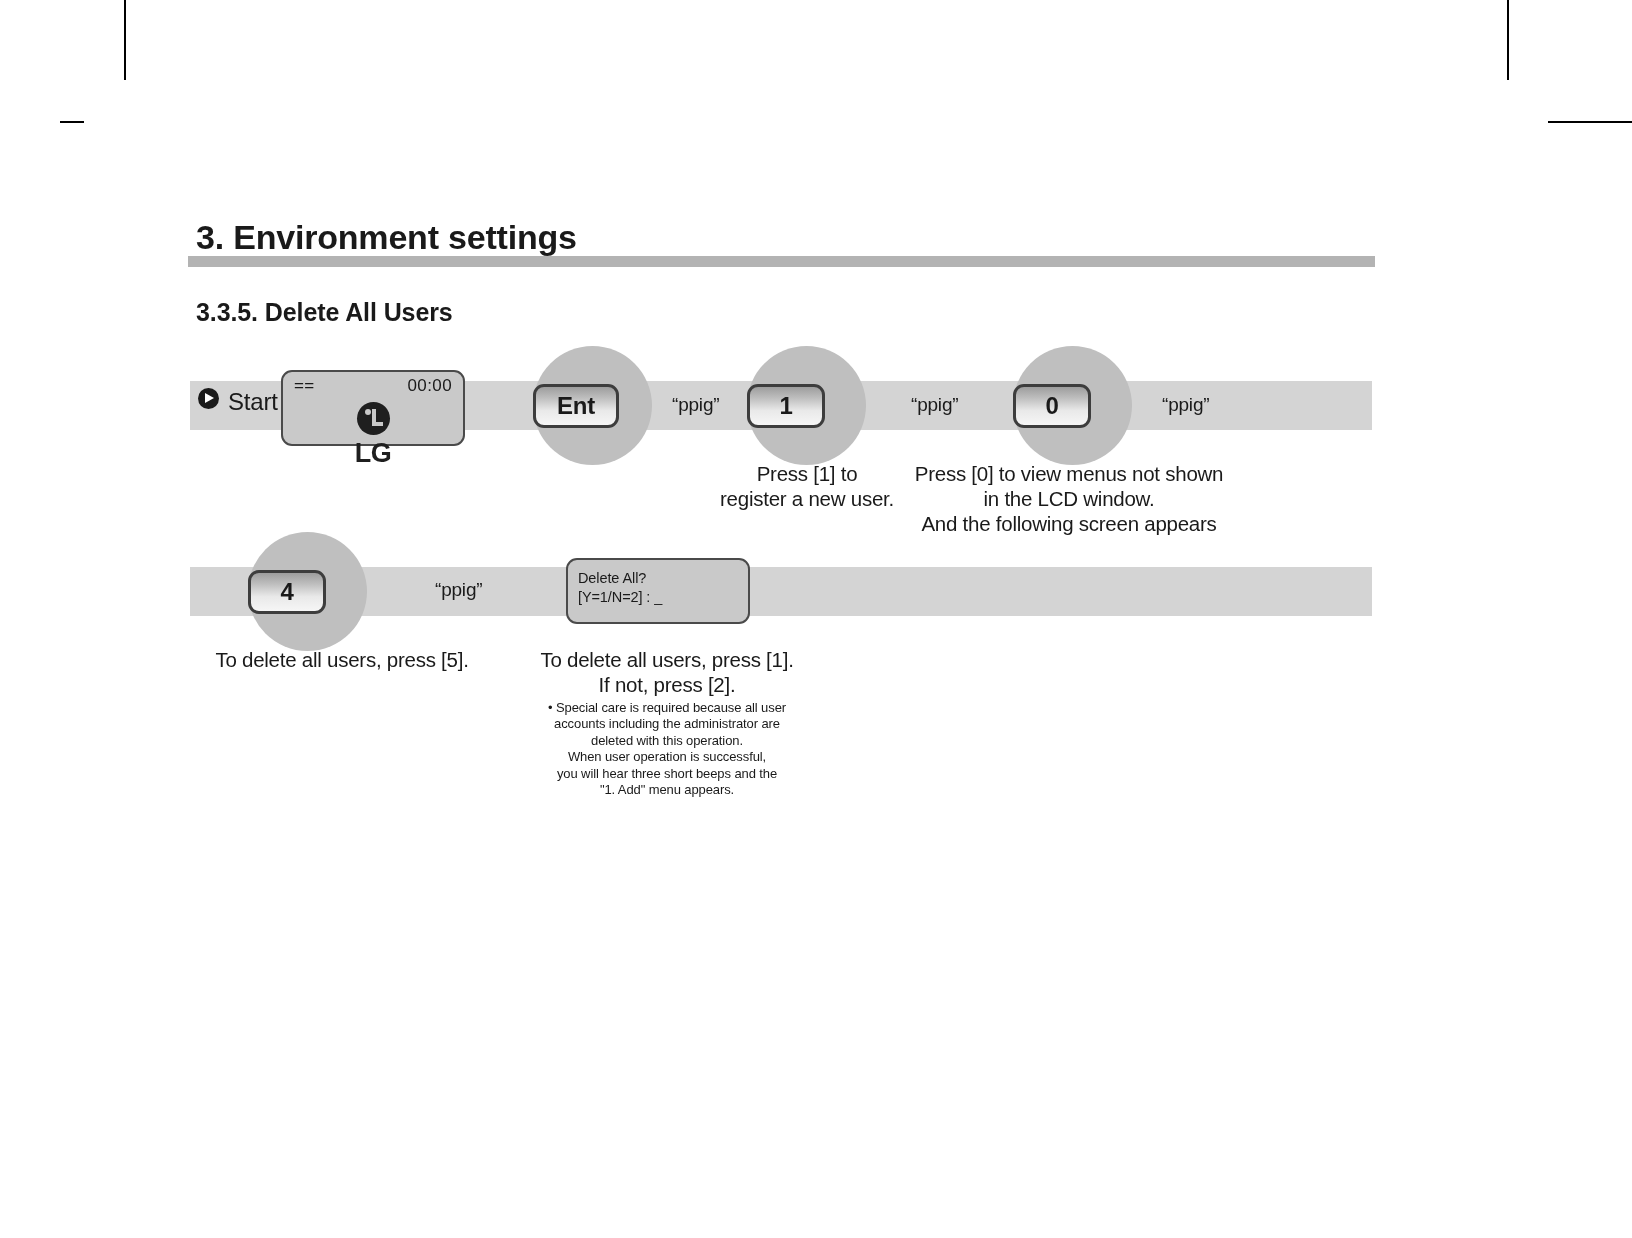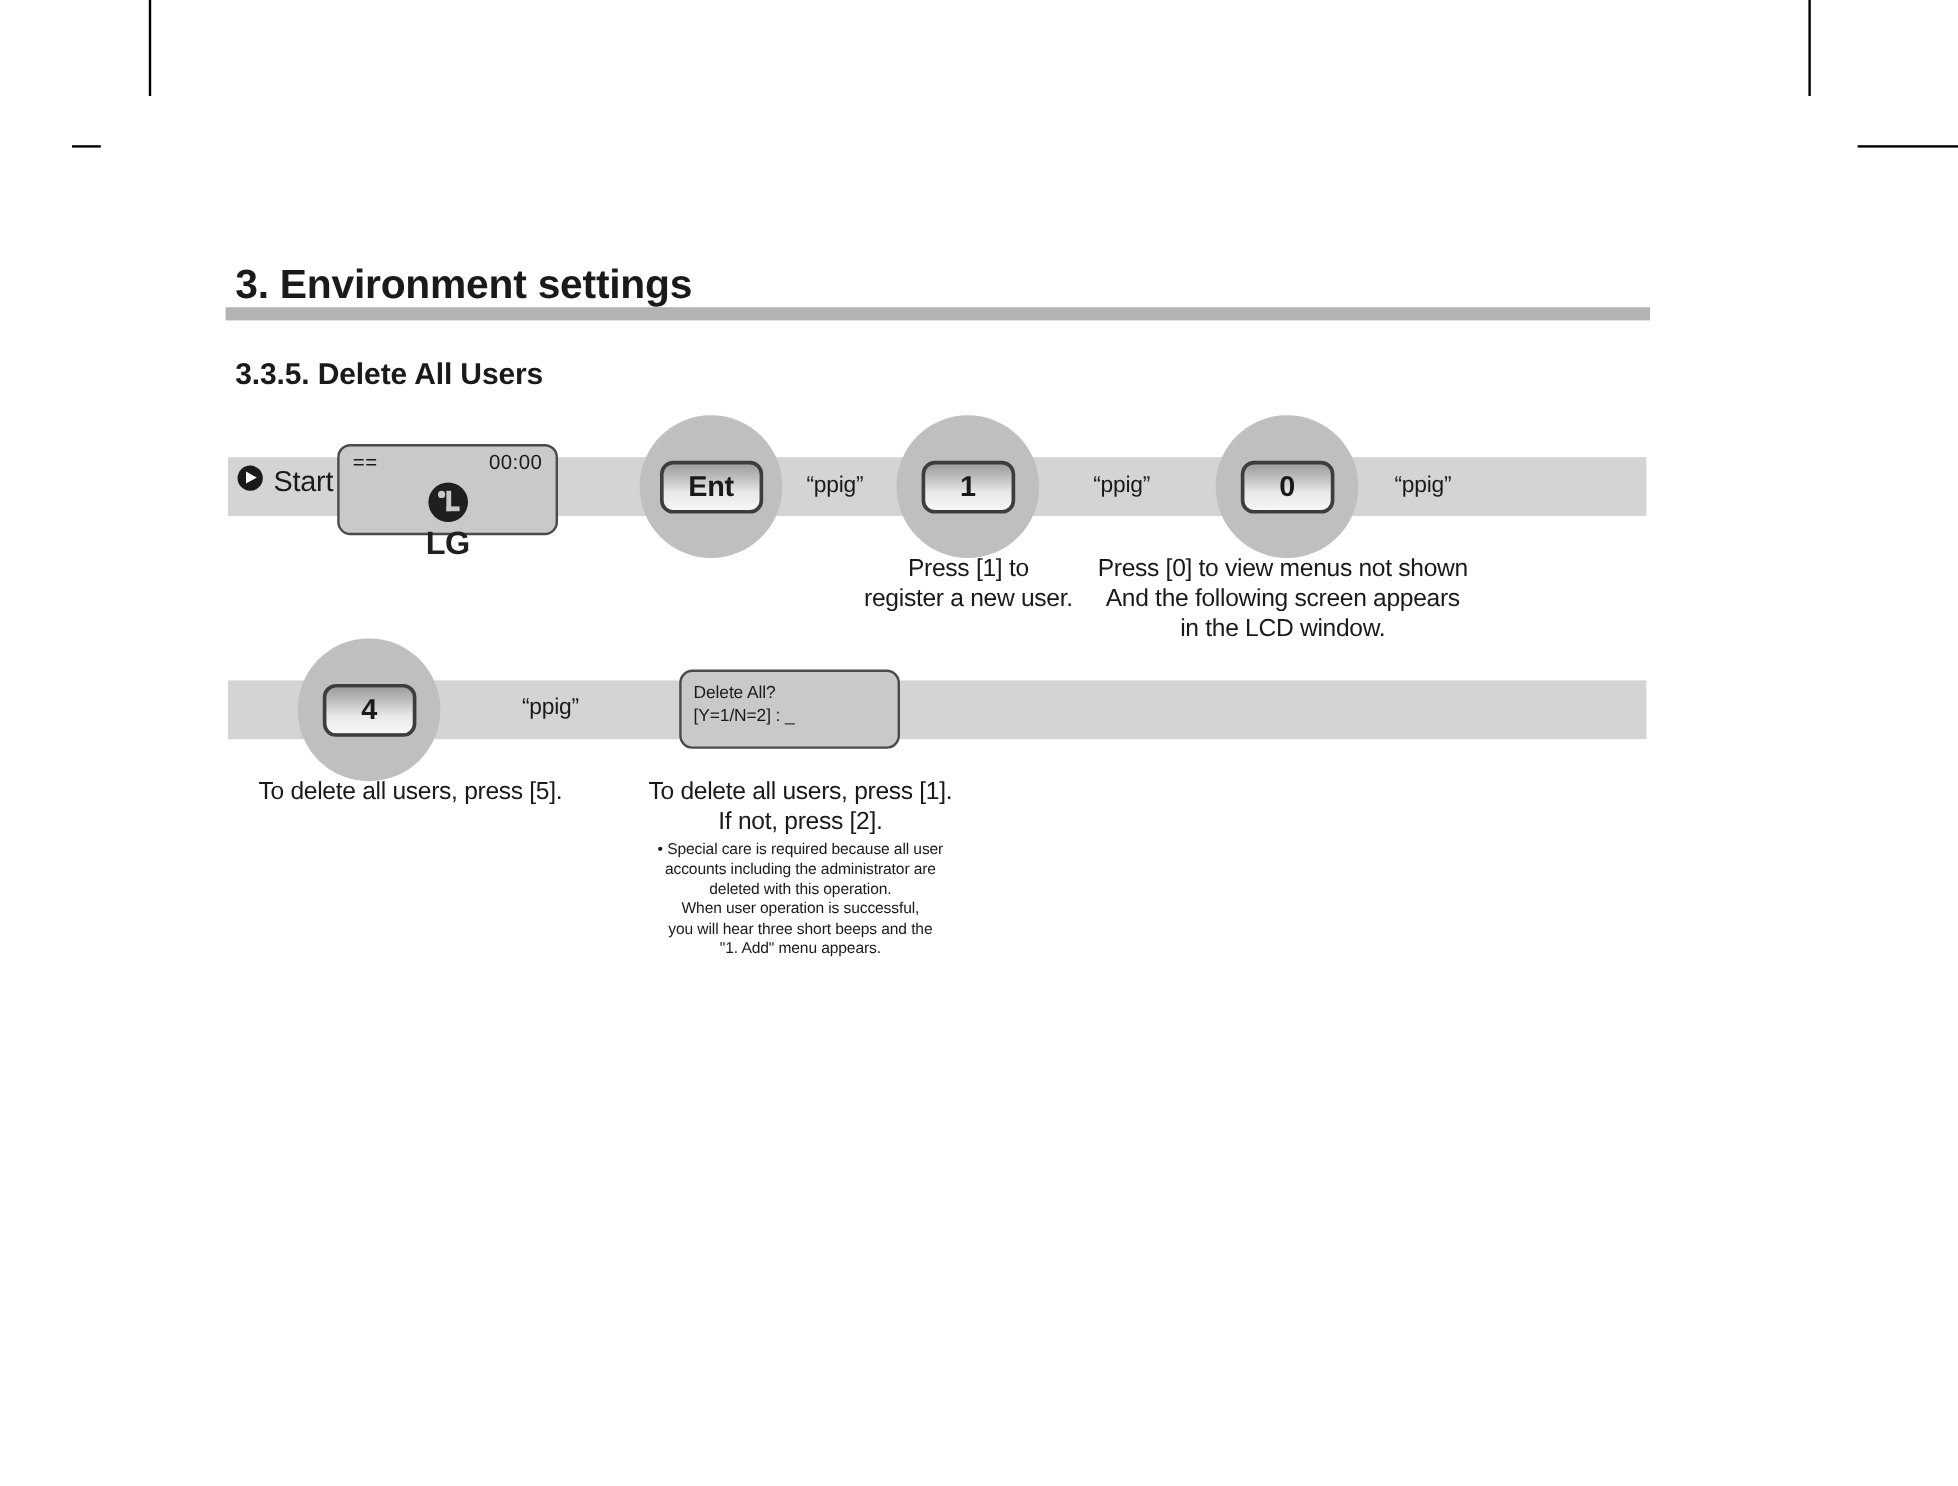--- a/index.html
+++ b/index.html
@@ -199,21 +199,20 @@
 
   
   .key-node {
     position: absolute;
     width: 119px;
     height: 119px;
     border-radius: 50%;
     background: #bfbfbf;
     display: flex;
     align-items: center;
-    justify-content: center;
   }
   #key-ent { left: 533px; top: 346px; }
   #key-1   { left: 747px; top: 346px; }
   #key-0   { left: 1013px; top: 346px; }
   #key-4   { left: 248px; top: 532px; }
 
   .key-btn {
     width: 78px;
     height: 44px;
     border-radius: 11px;
@@ -336,22 +335,22 @@
     <div class="key-btn">0</div>
   </div>
   <div class="ppig" id="ppig-3">“ppig”</div>
 
   <div class="caption" id="cap-1">
     <div>Press [1] to</div>
     <div>register a new user.</div>
   </div>
   <div class="caption" id="cap-0">
     <div>Press [0] to view menus not shown</div>
+    <div>in the LCD window.</div>
     <div>And the following screen appears</div>
-    <div>in the LCD window.</div>
   </div>
 
   <div class="band" id="band-2"></div>
 
   <div class="key-node" id="key-4">
     <div class="key-btn">4</div>
   </div>
   <div class="ppig" id="ppig-4">“ppig”</div>
 
   <div class="lcd" id="lcd-confirm">

